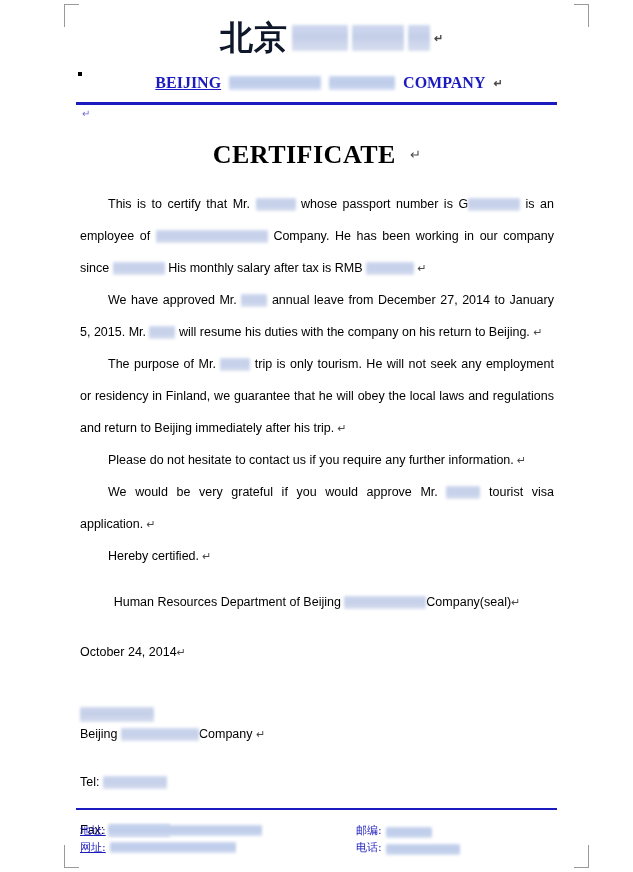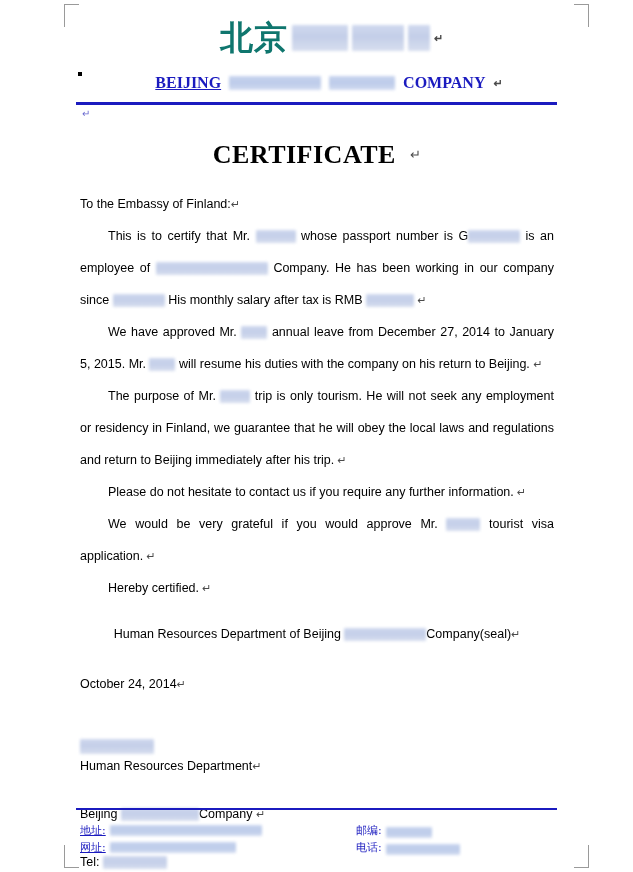--- a/index.html
+++ b/index.html
@@ -56,21 +56,21 @@
     color: #1b1bbf;
     letter-spacing: 1px;
     line-height: 1.1;
     height: 44px;
     padding-left: 30px;
   }
   .cn-title .cjk {
     font-family: "DejaVu Sans", sans-serif;
     font-weight: bold;
     font-size: 33px;
-    color: #0f766e;
+    color: #0f172a;
   }
   .en-title {
     display: flex;
     align-items: center;
     justify-content: center;
     gap: 8px;
     font-family: "Liberation Serif", serif;
     font-weight: bold;
     font-size: 16px;
     color: #1b1bbf;
@@ -242,23 +242,20 @@
 
       <div class="head-rule"></div>
       <div class="pilcrow-sm">↵</div>
     </div>
 
     <h1 class="doc-title">
       <span>CERTIFICATE</span><span class="pil">↵</span>
     </h1>
 
     <div class="body-text">
-      <p>
-        <span>To the Embassy of Finland:</span><span class="pil">↵</span>
-      </p>
       <div id="paragraphs">
           <p class="indent"><span>This is to certify that Mr. </span><span class="redact" style="width: 40px; height: 13px;"></span><span> whose passport number is G</span><span class="redact" style="width: 52px; height: 13px;"></span><span> is an employee of </span><span class="redact" style="width: 112px; height: 13px;"></span><span> Company. He has been working in our company since </span><span class="redact" style="width: 52px; height: 13px;"></span><span> His monthly salary after tax is RMB </span><span class="redact" style="width: 48px; height: 13px;"></span><span class="pil"> ↵</span></p>
           <p class="indent"><span>We have approved Mr. </span><span class="redact" style="width: 26px; height: 13px;"></span><span> annual leave from December 27, 2014 to January 5, 2015. Mr. </span><span class="redact" style="width: 26px; height: 13px;"></span><span> will resume his duties with the company on his return to Beijing. </span><span class="pil"> ↵</span></p>
           <p class="indent"><span>The purpose of Mr. </span><span class="redact" style="width: 30px; height: 13px;"></span><span> trip is only tourism. He will not seek any employment or residency in Finland, we guarantee that he will obey the local laws and regulations and return to Beijing immediately after his trip.</span><span class="pil"> ↵</span></p>
           <p class="indent"><span>Please do not hesitate to contact us if you require any further information.</span><span class="pil"> ↵</span></p>
           <p class="indent"><span>We would be very grateful if you would approve Mr. </span><span class="redact" style="width: 34px; height: 13px;"></span><span> tourist visa application.</span><span class="pil"> ↵</span></p>
           <p class="indent"><span>Hereby certified.</span><span class="pil"> ↵</span></p>
         </div>
     </div>
 
@@ -266,23 +263,20 @@
       <div class="hr-line">
         <span>Human Resources Department of Beijing </span><span class="redact" id="hr-redact" style="height: 13px; width: 82px;"></span><span>Company(seal)</span><span class="pil">↵</span>
       </div>
       <div class="date-line">
         <span>October 24, 2014</span><span class="pil">↵</span>
       </div>
       <div class="stamp-row">
         <span class="redact" id="stamp-redact" style="height: 15px; width: 74px;"></span>
       </div>
       <div class="sig-line">
-        <span>Human Resources Department</span><span class="pil">↵</span>
-      </div>
-      <div class="sig-line">
         <span>Beijing </span><span class="redact" id="company-redact" style="height: 13px; width: 78px;"></span><span>Company </span><span class="pil">↵</span>
       </div>
       <div class="sig-line">
         <span>Tel:</span>
         <span class="redact" id="tel-redact" style="height: 13px; width: 64px;"></span>
       </div>
       <div class="sig-line">
         <span>Fax:</span>
         <span class="redact" id="fax-redact" style="height: 13px; width: 62px;"></span>
       </div>

